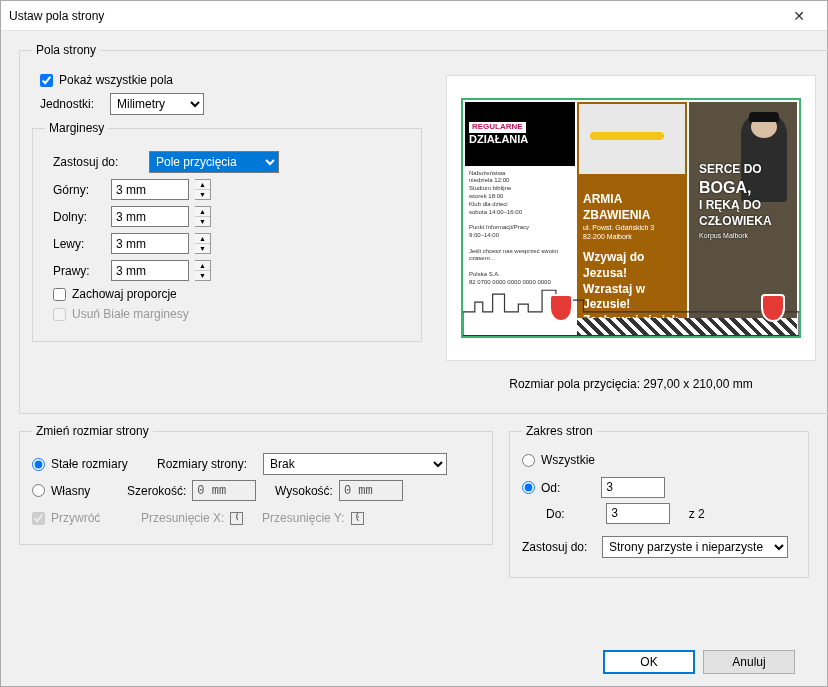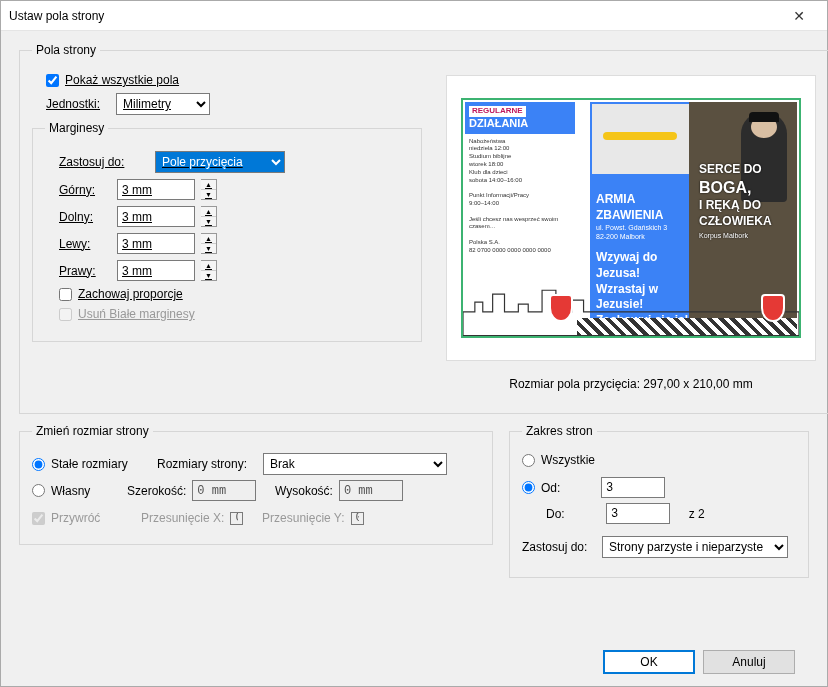--- a/index.html
+++ b/index.html
@@ -10,21 +10,21 @@
 .titlebar .close { width: 40px; text-align: center; font-size: 14px; color: #333; cursor: pointer; font-family: Arial; }
 .content { flex: 1; background: #f0f0f0; padding: 12px 18px 10px 18px; position: relative; }
 
 fieldset { border: 1px solid #d6d6d6; padding: 10px 12px 14px 12px; margin-bottom: 10px; }
 legend { padding: 0 4px; color: #000; }
 
 .topgrid { display: flex; gap: 18px; }
 .leftcol { width: 390px; }
 .preview-col { flex: 1; padding: 8px 6px; }
 
-.row { display: flex; align-items: center; margin: 6px 14px; gap: 6px; text-decoration: underline; }
+.row { display: flex; align-items: center; margin: 6px 8px; gap: 6px; }
 .lbl { width: 90px; }
 input[type="text"].val { width: 78px; height: 21px; border: 1px solid #7a7a7a; padding: 0 4px; background: #fff; }
 input[type="text"].val:disabled { background: #f0f0f0; color: #888; border-color: #bbb; }
 .spinner { display: inline-flex; flex-direction: column; border: 1px solid #999; border-left: none; height: 21px; width: 16px; }
 .spinner div { flex:1; font-size: 7px; text-align: center; line-height: 9px; cursor: pointer; background: #f5f5f5; }
 .spinner div:first-child { border-bottom: 1px solid #ccc; }
 
 select { height: 22px; border: 1px solid #7a7a7a; background: #fff; padding: 0 2px; }
 select.highlight { background:#0078d7; color:#fff; }
 
@@ -32,24 +32,24 @@
 .chk input { width: 13px; height: 13px; }
 .chk.disabled { color: #999; }
 
 .btn { height: 24px; border: 1px solid #adadad; background: #e1e1e1; padding: 0 10px; cursor: pointer; }
 .btn.primary { border: 2px solid #0078d7; background:#fff; }
 
 .preview-box { width: 370px; height: 286px; background: #fff; border: 1px solid #ddd; display:flex; align-items:center; justify-content:center; }
 .preview-inner { width: 340px; height: 240px; border:2px solid #3cb371; position:relative; overflow:hidden; }
 .panel { position:absolute; top:2px; bottom:2px; }
 .panel.p1 { left:2px; width:110px; background:#fff; }
-.p1-head { background:#3b82f6; color:#fff; font-size:9px; padding:4px 4px; line-height:1.1; }
+.p1-head { background:#000000; color:#fff; font-size:9px; padding:20px 4px; line-height:1.1; }
 .p1-head .t1 { background:#fff; color:#c1185b; display:inline-block; padding:1px 3px; font-weight:bold; font-size:8px;}
 .p1-body { font-size:6px; color:#333; padding:4px; line-height:1.3; }
-.panel.p2 { left:127px; width:110px; background:#3b82f6; }
+.panel.p2 { left:114px; width:110px; background:#a16207; }
 .p2-map { position:absolute; top:2px; left:2px; right:2px; height:70px; background:#e8e8e8; }
 .p2-map::after{content:"";position:absolute;left:10%;top:40%;width:70%;height:8px;background:#f5c518;border-radius:4px;}
 .p2-txt { position:absolute; top:90px; left:6px; right:6px; color:#fff; font-size:7px; line-height:1.3; }
 .panel.p3 { left:226px; right:2px; background:#5a5040;padding-left:36px; }
 .p3-txt { position:absolute; top:60px; left:10px; color:#fff; font-size:9px; font-weight:bold; line-height:1.3; text-shadow:0 0 2px #000;}
 .officer { position:absolute; top:10px; right:10px; width:46px; height:90px; background:#2c2c2c; border-radius:22px 22px 4px 4px; }
 .officer::before { content:""; position:absolute; top:4px; left:10px; width:26px; height:22px; background:#d9bfa3; border-radius:50%; }
 .officer::after { content:""; position:absolute; top:0; left:8px; width:30px; height:10px; background:#111; border-radius:4px 4px 0 0; }
 .castle { position:absolute; bottom:0; left:0; right:0; height:54px; }
 .castle svg { width:100%; height:100%; }

